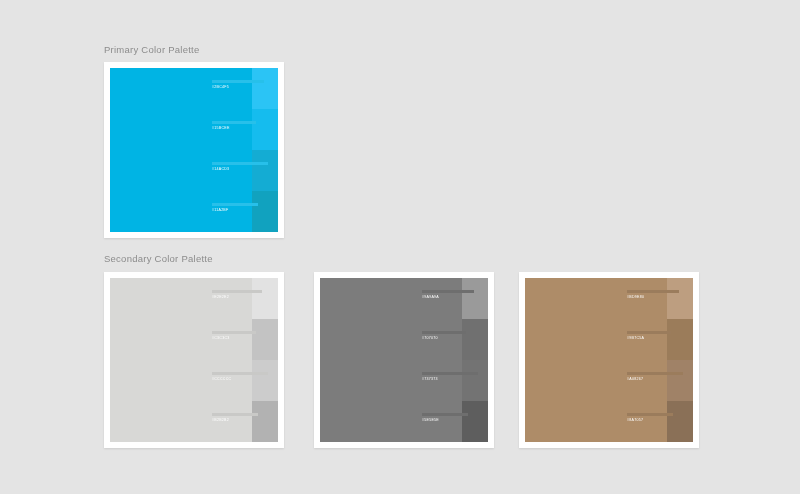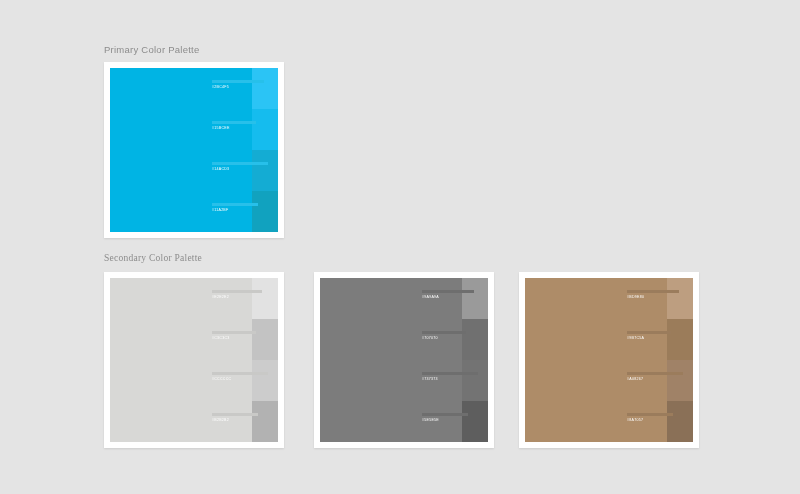--- a/index.html
+++ b/index.html
@@ -27,21 +27,21 @@
   
   .section-title {
     position: absolute;
     font-size: 9.5px;
     font-weight: 400;
     color: #8c8c8c;
     letter-spacing: 0.25px;
     white-space: nowrap;
   }
   #title-primary   { left: 104px; top: 44px; }
-  #title-secondary { left: 104px; top: 253px; font-family: Liberation Serif, serif; }
+  #title-secondary { left: 104px; top: 253px; }
 
   
   .card {
     position: absolute;
     background: #ffffff;
     box-sizing: border-box;
     padding: 6px;
     box-shadow: 0 1px 2px rgba(0,0,0,0.10);
   }
   .card-inner {

